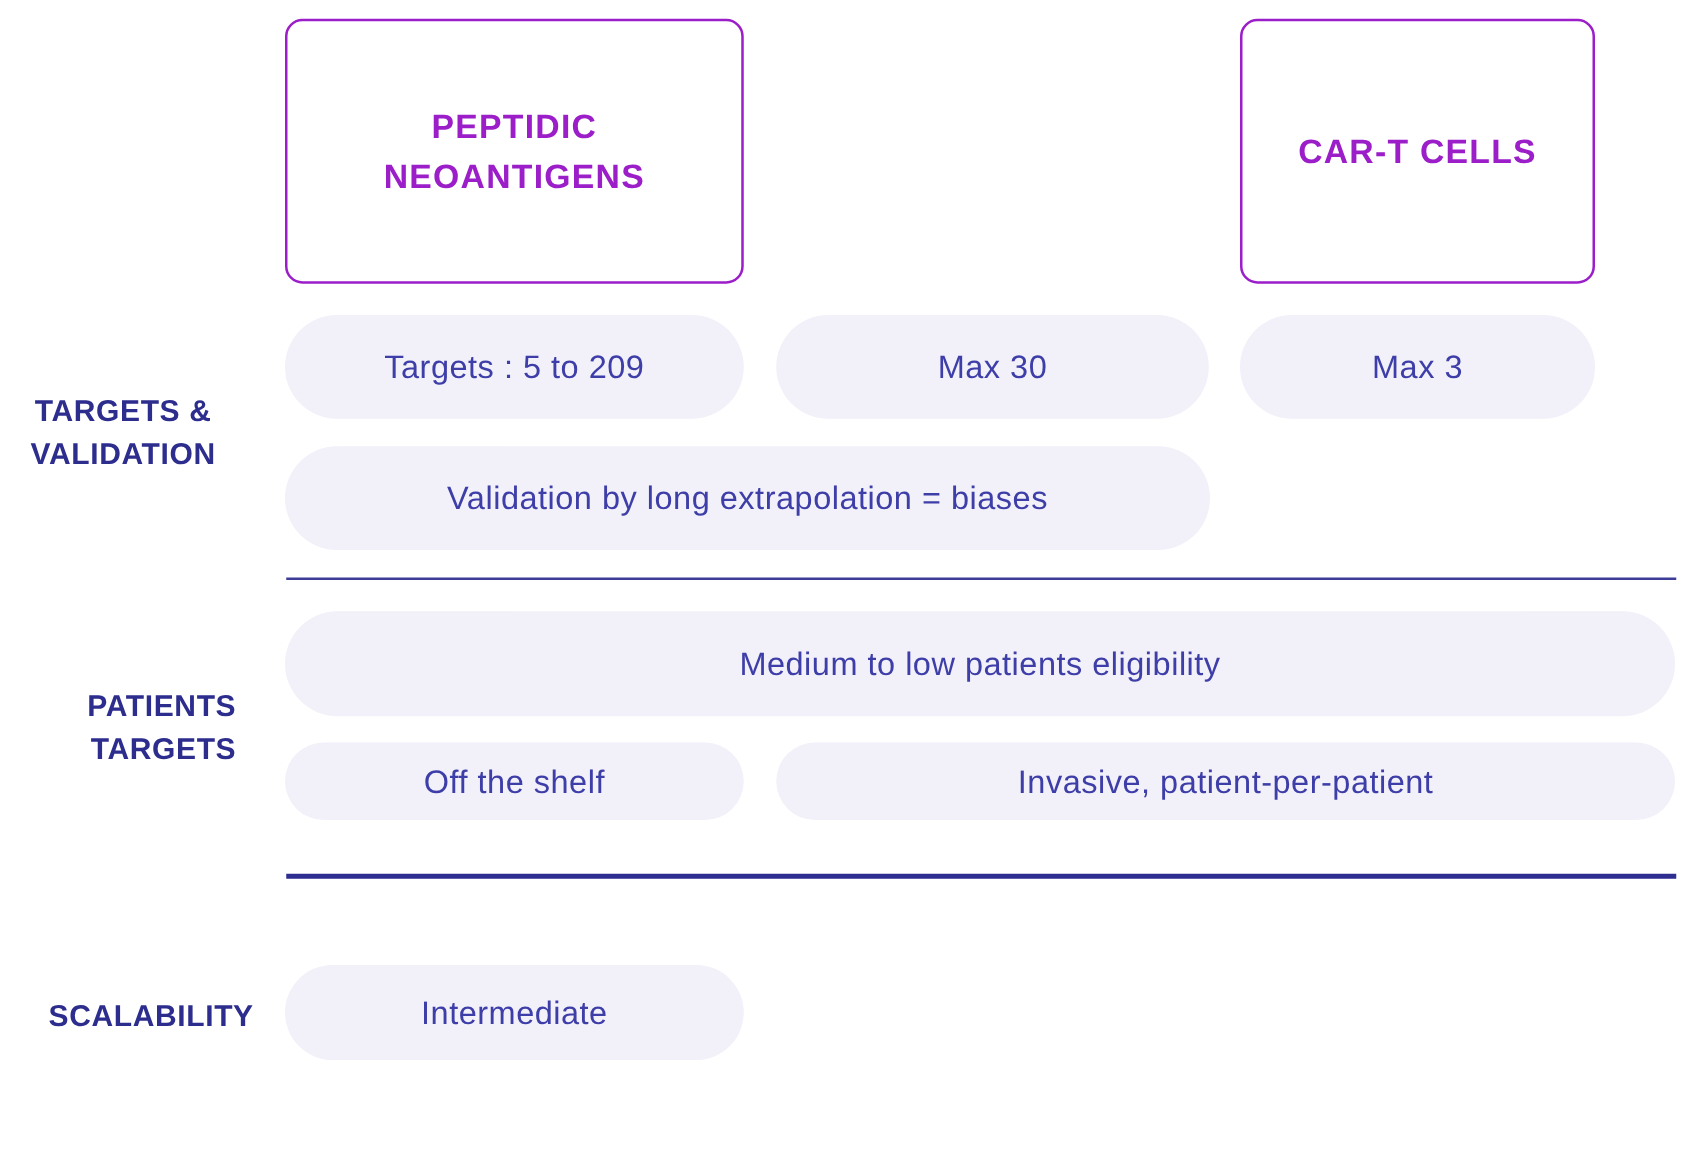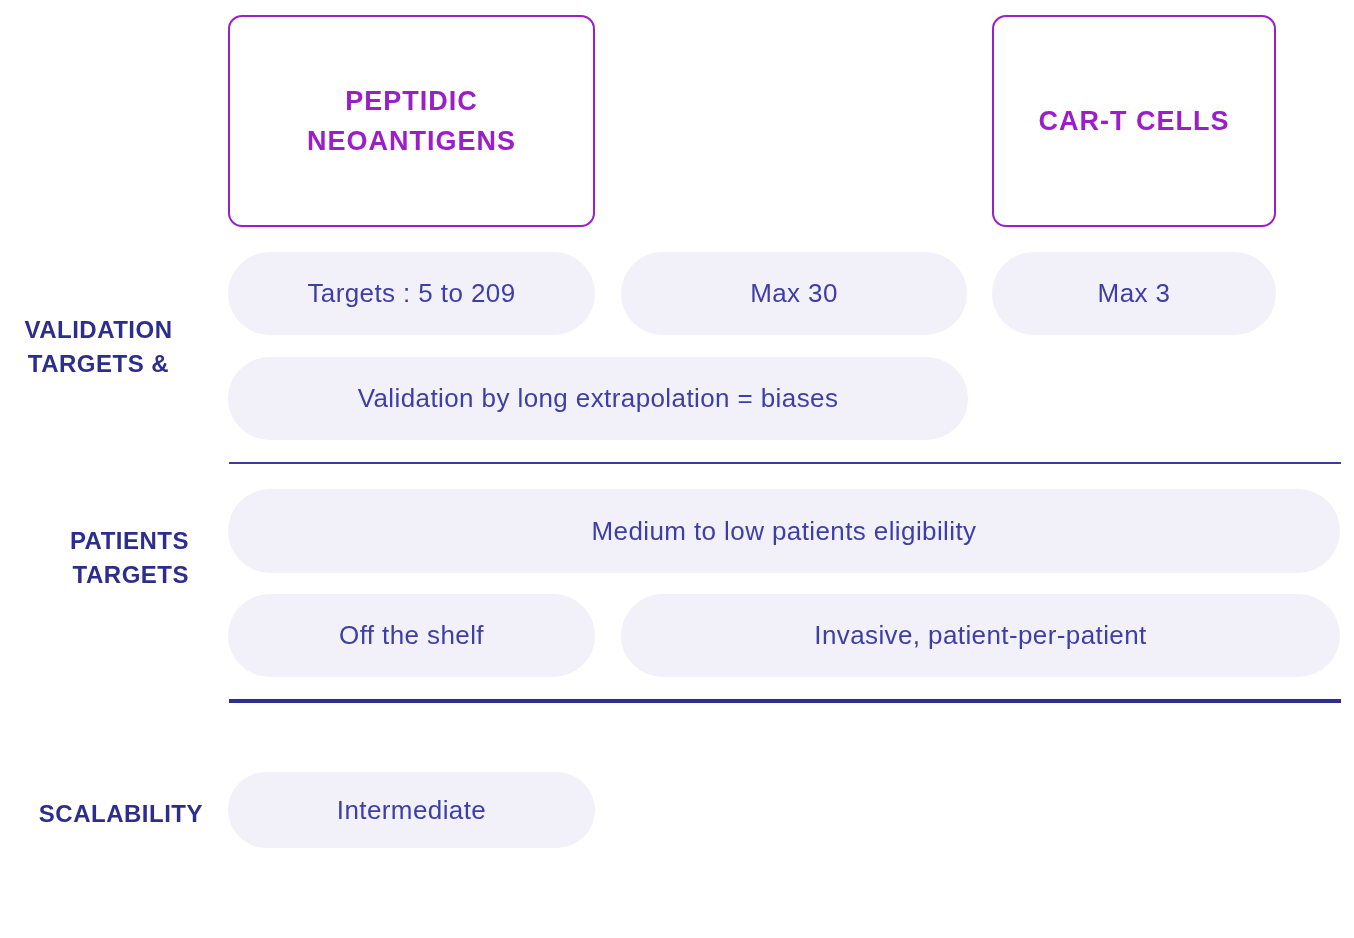--- a/index.html
+++ b/index.html
@@ -40,48 +40,48 @@
   
   .c1 { left:228px; width:367px; }
   .c2 { left:621px; width:346px; }
   .c3 { left:992px; width:284px; }
   .c12 { left:228px; width:740px; }
   .c123 { left:228px; width:1112px; }
   .c23 { left:621px; width:719px; }
   .r1 { top:252px; height:83px; }
   .r2 { top:357px; height:83px; }
   .r3 { top:489px; height:84px; }
-  .r4 { top:594px; height:83px; }
+  .r4 { top:594px; height:62px; }
   .r5 { top:772px; height:76px; }
 </style>
 </head>
 <body>
 
 <div class="canvas">
 
   <div class="hdr-box c1">
     <div class="hdr-line">PEPTIDIC</div>
     <div class="hdr-line">NEOANTIGENS</div>
   </div>
   <div class="hdr-box c3">
     <div class="hdr-line">CAR-T CELLS</div>
   </div>
 
   <div class="row-label center" style="top:313px;">
+    <div>TARGETS &amp;</div>
     <div>VALIDATION</div>
-    <div>TARGETS &amp;</div>
   </div>
   <div class="pill r1 c1">Targets : 5 to 209</div>
   <div class="pill r1 c2">Max 30</div>
   <div class="pill r1 c3">Max 3</div>
   <div class="pill r2 c12">Validation by long extrapolation = biases</div>
 
   <div class="divider thin" style="top:462px;"></div>
 
-  <div class="row-label right" style="top:524px;">
+  <div class="row-label right" style="top:549px;">
     <div>PATIENTS</div>
     <div>TARGETS</div>
   </div>
   <div class="pill r3 c123">Medium to low patients eligibility</div>
   <div class="pill r4 c1">Off the shelf</div>
   <div class="pill r4 c23">Invasive, patient-per-patient</div>
 
   <div class="divider thick" style="top:699px;"></div>
 
   <div class="row-label right" style="top:797px;margin-left:14px;">

